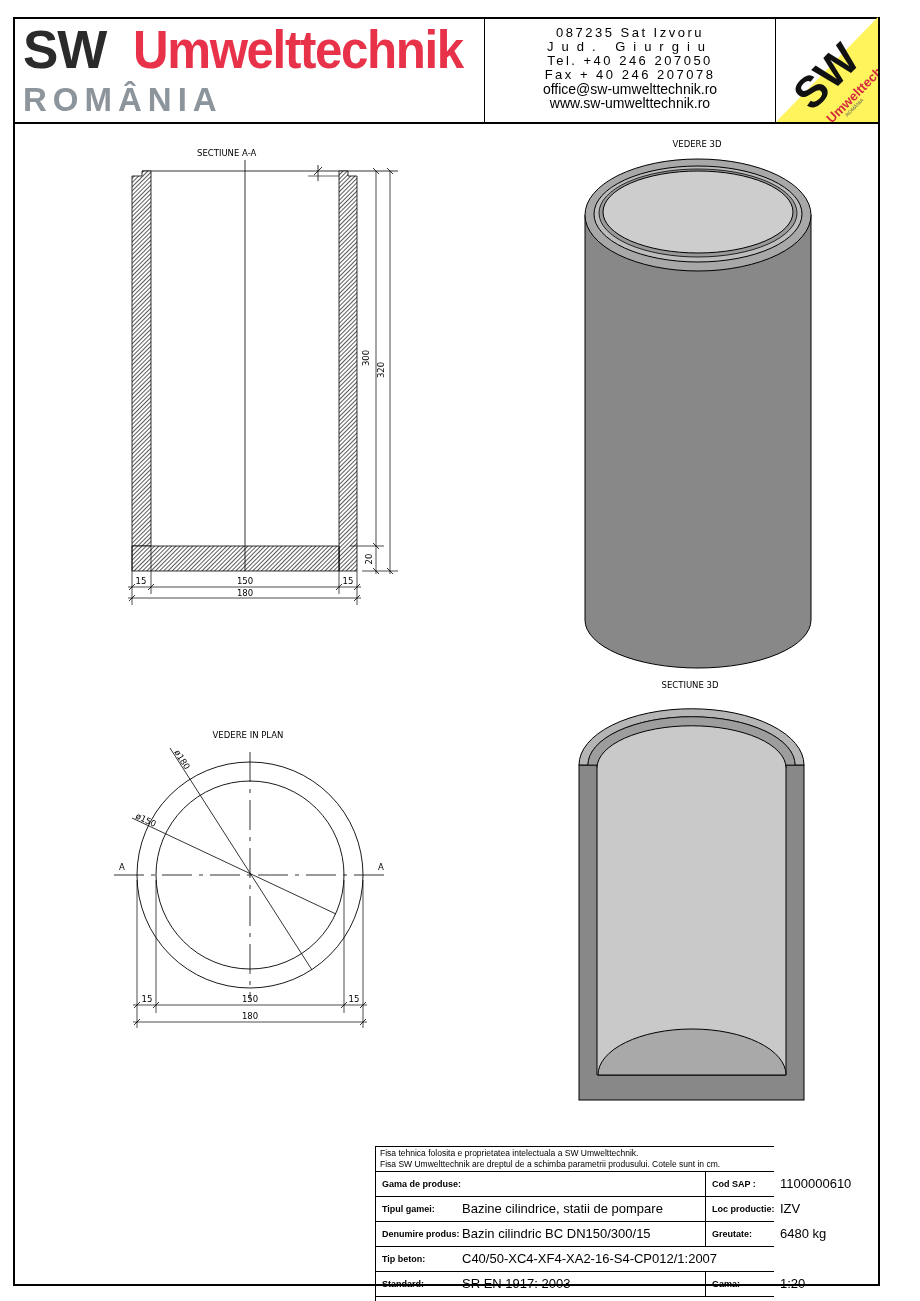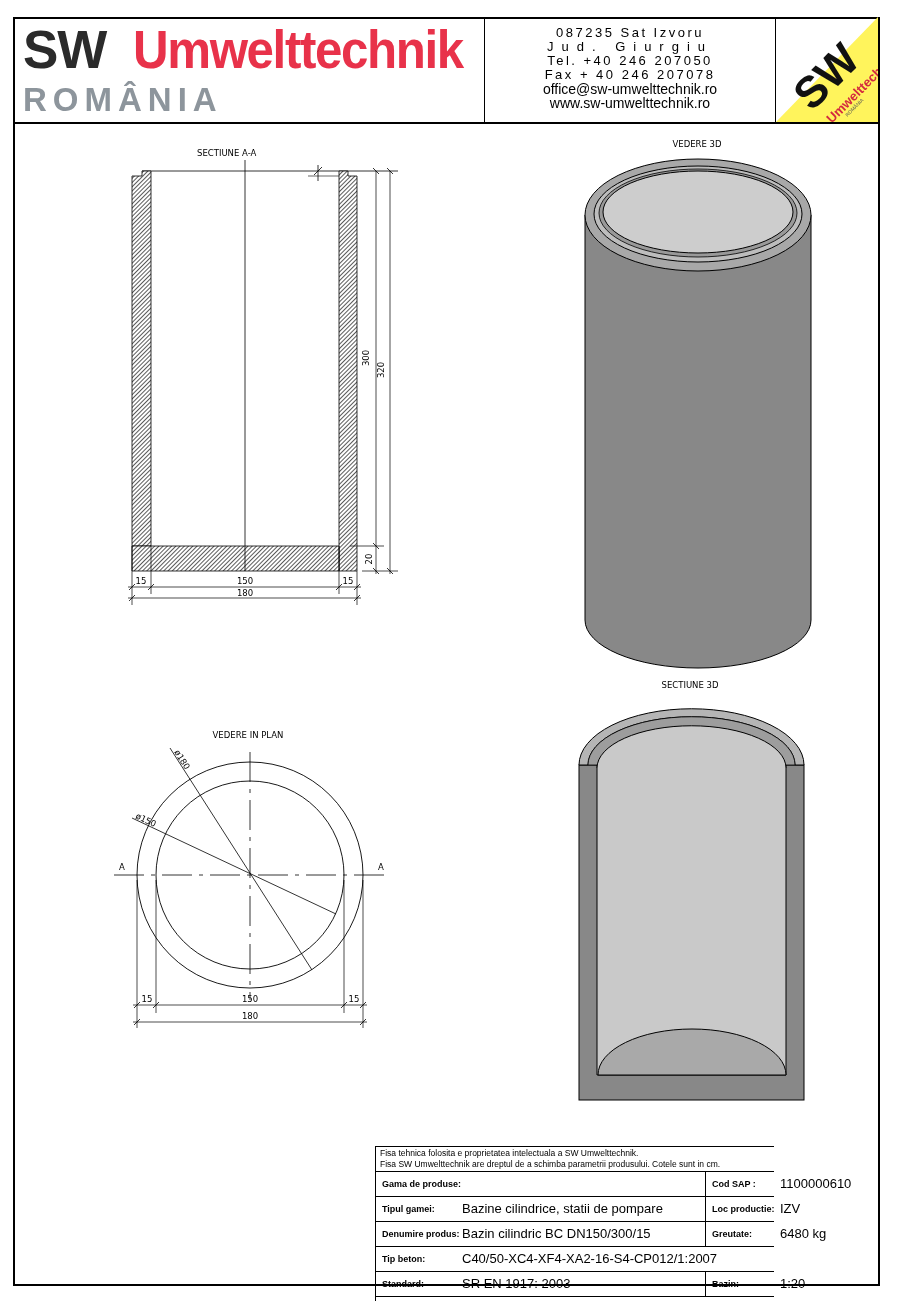--- a/index.html
+++ b/index.html
@@ -205,16 +205,16 @@
     <span class="cell lg" style="left:404px">6480 kg</span>
   </div>
   <div class="row">
     <span class="cell sm" style="left:6px">Tip beton:</span>
     <span class="cell lg" style="left:86px">C40/50-XC4-XF4-XA2-16-S4-CP012/1:2007</span>
   </div>
   <div class="row">
     <span class="cell sm" style="left:6px">Standard:</span>
     <span class="cell lg" style="left:86px">SR EN 1917: 2003</span>
     <span class="vline" style="left:329px"></span>
-    <span class="cell sm" style="left:336px">Bazin:</span>
+    <span class="cell sm" style="left:336px">Gama:</span>
     <span class="cell lg" style="left:404px">1:20</span>
   </div>
 </div>
 
 </body></html>

